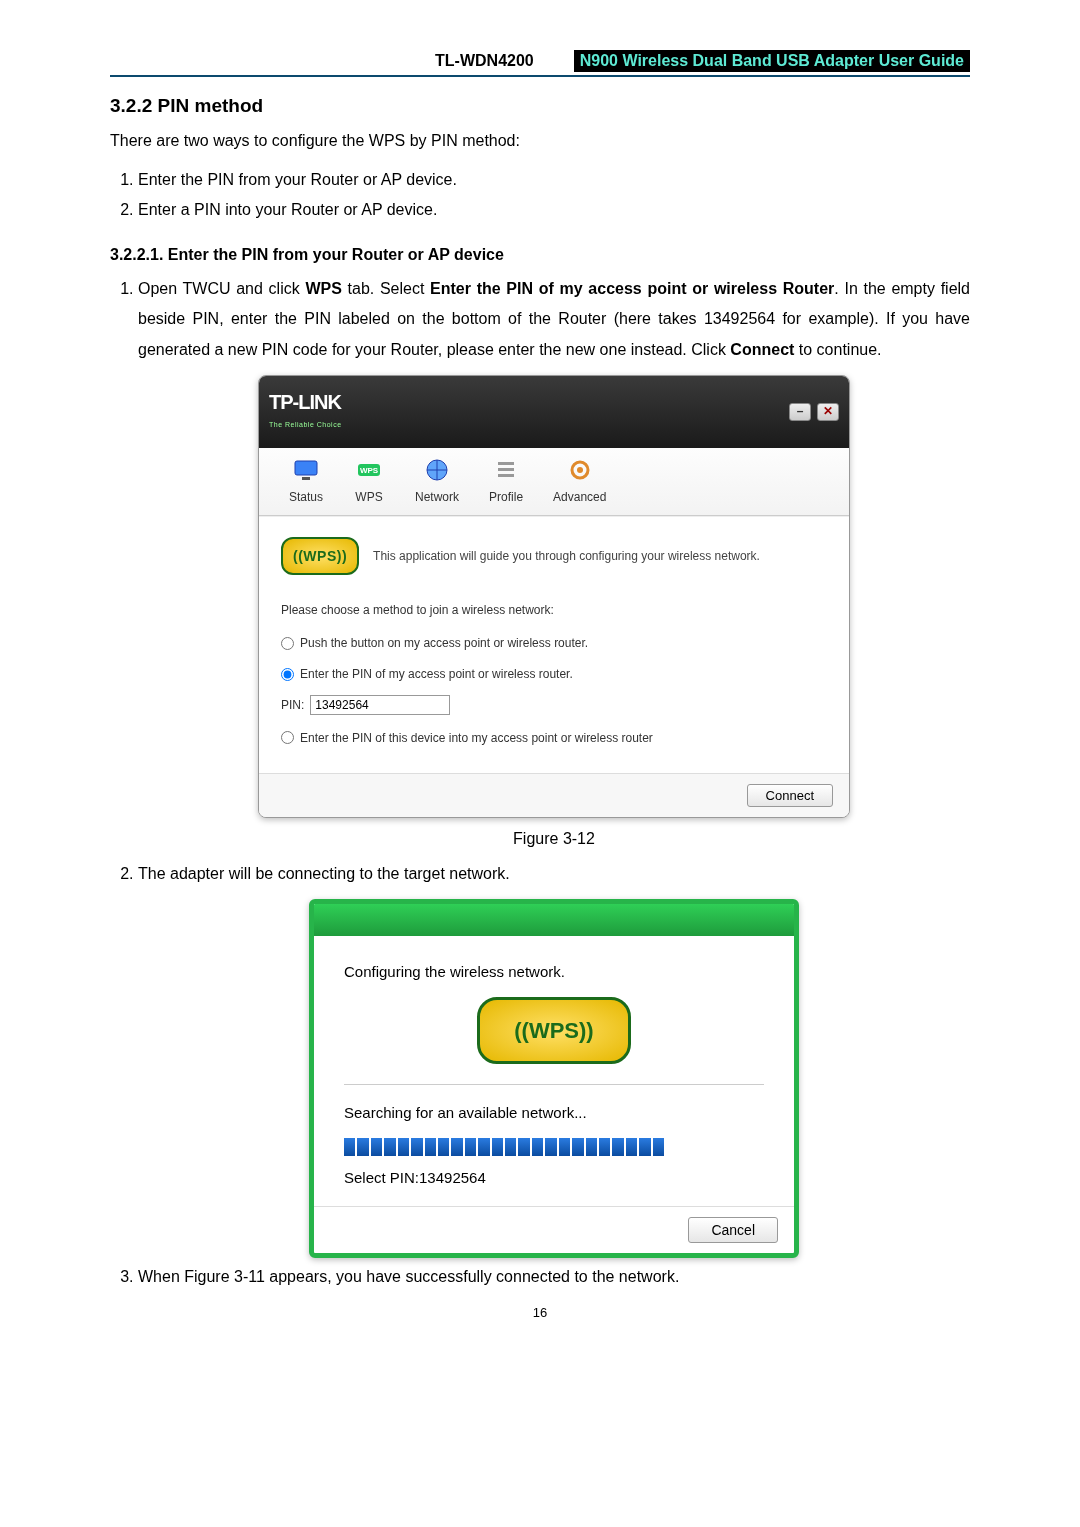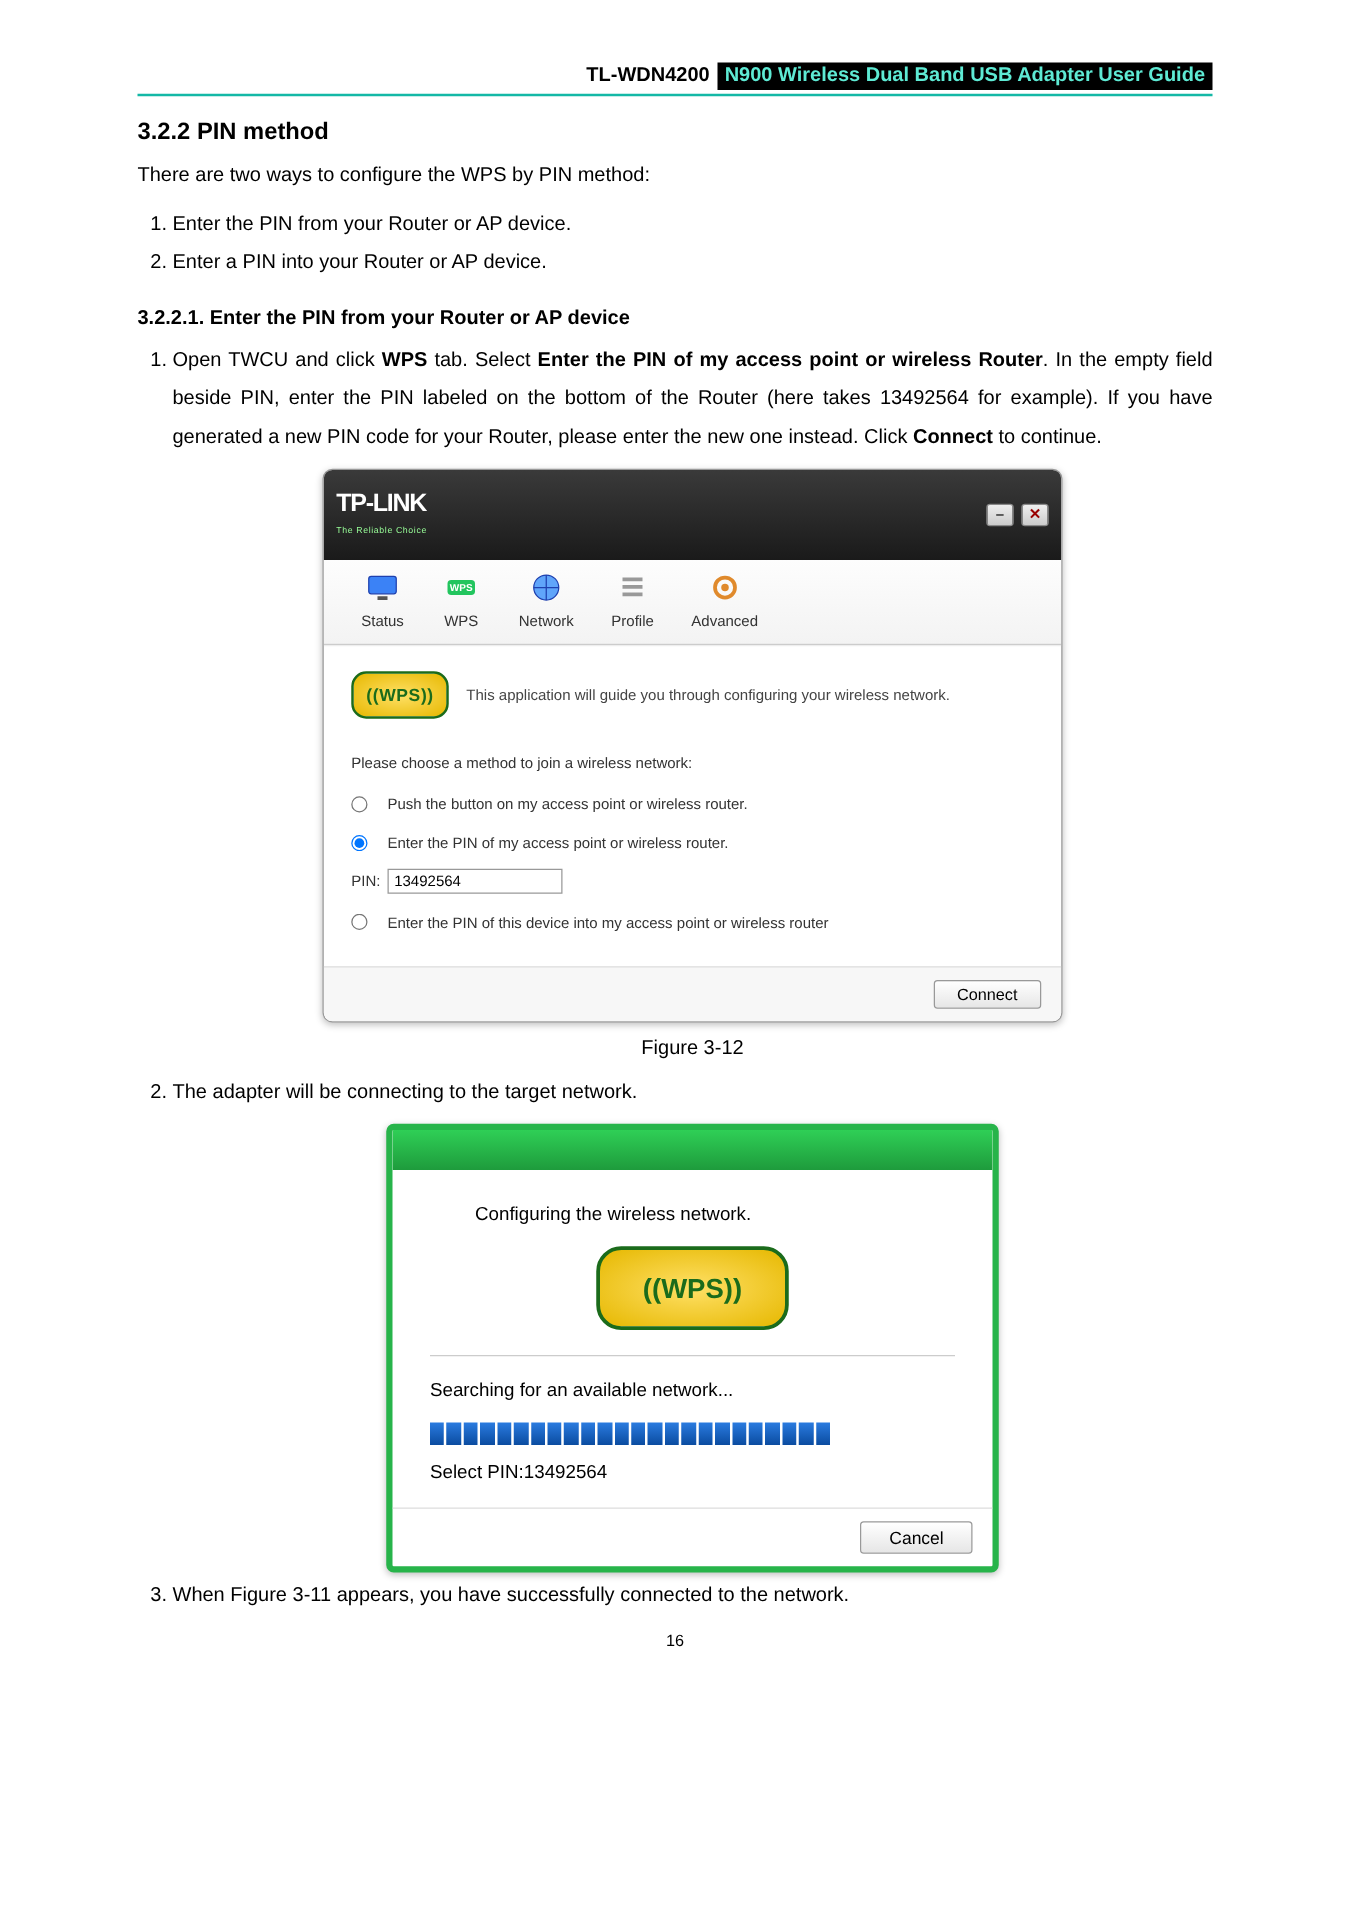--- a/index.html
+++ b/index.html
@@ -11,25 +11,26 @@
   }
   .page {
     width: 1080px;
     min-height: 1527px;
     margin: 0 auto;
     padding: 50px 110px 30px 110px;
     box-sizing: border-box;
     position: relative;
   }
   .header-line {
-    border-bottom: 2px solid #14b8a6;
+    border-bottom: 2px solid #0c4a6e;
     display: flex;
     justify-content: flex-end;
     align-items: center;
     padding-bottom: 3px;
+    gap: 34px;
   }
   .model {
     font-size: 16px;
     font-weight: bold;
     padding: 2px 6px;
   }
   .guide-title {
     background: #000;
     color: #5eead4;
     font-weight: bold;
@@ -170,21 +171,21 @@
     align-items: center;
     margin-bottom: 24px;
   }
   .small-text { font-size: 12px; color:#444; }
   .choose-text { font-size: 12px; margin-bottom: 10px; }
   .radio-row {
     font-size: 12px;
     margin: 8px 0;
     display: flex;
     align-items: center;
-    gap: 16px;
+    gap: 6px;
   }
   .radio-row input[type=radio] {
     margin: 0;
   }
   .pin-row {
     font-size: 12px;
     margin: 6px 0 10px 0;
     display: flex;
     align-items: center;
     gap: 6px;
@@ -224,21 +225,20 @@
   .progress-titlebar {
     height: 32px;
     background: linear-gradient(#2fcf56,#1e9b3c);
   }
   .progress-body {
     padding: 22px 30px 14px 30px;
   }
   .cfg-line {
     font-size: 15px;
     margin-bottom: 10px;
-    margin-left: 36px;
   }
   .big-wps {
     display: block;
     width: 120px;
     margin: 6px auto 20px auto;
     text-align: center;
     background: radial-gradient(#ffe066,#e6b800);
     color: #1b6b1b;
     font-weight: 900;
     font-size: 22px;

